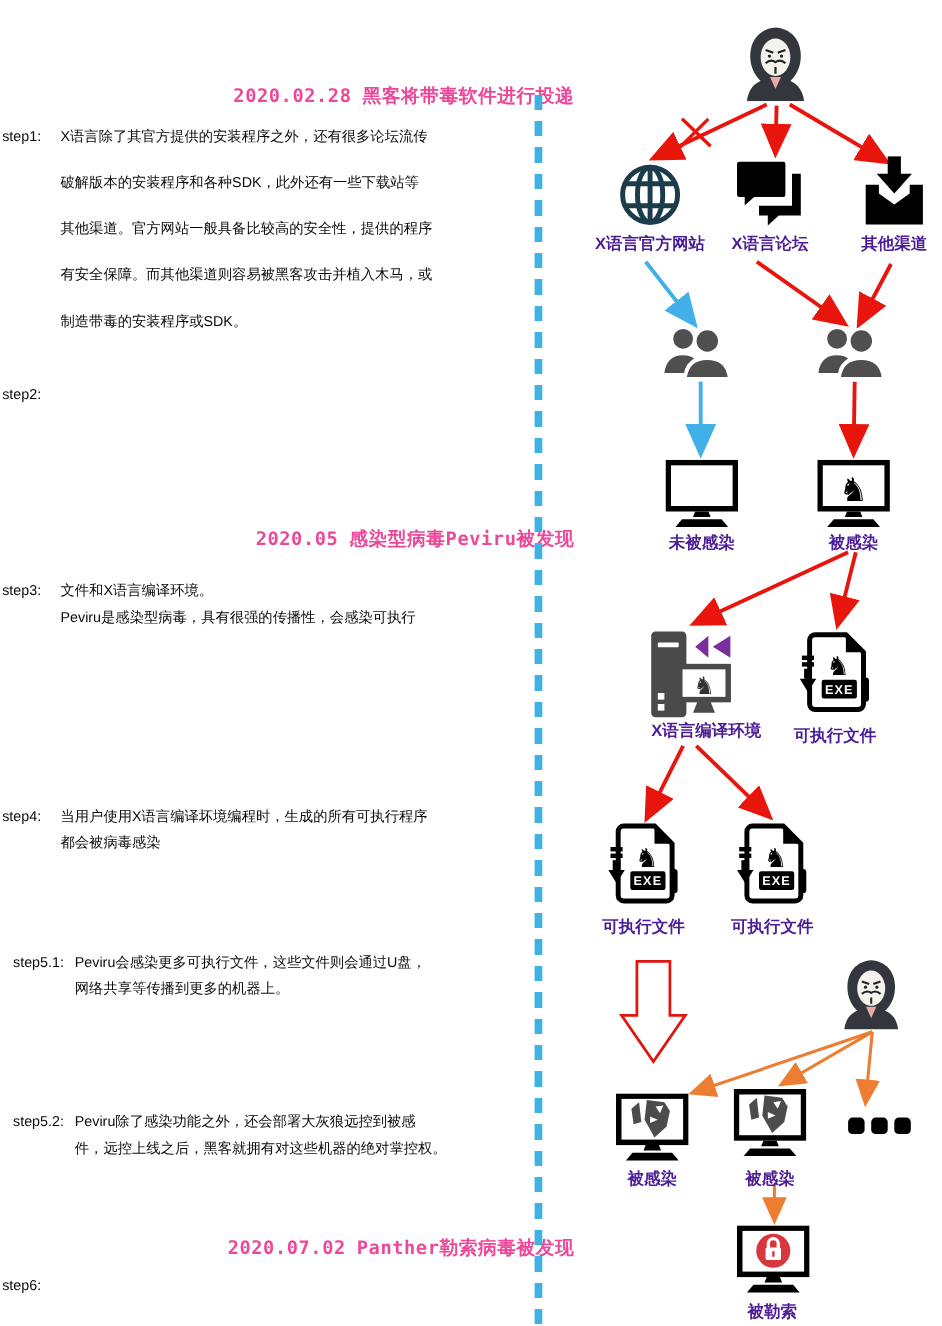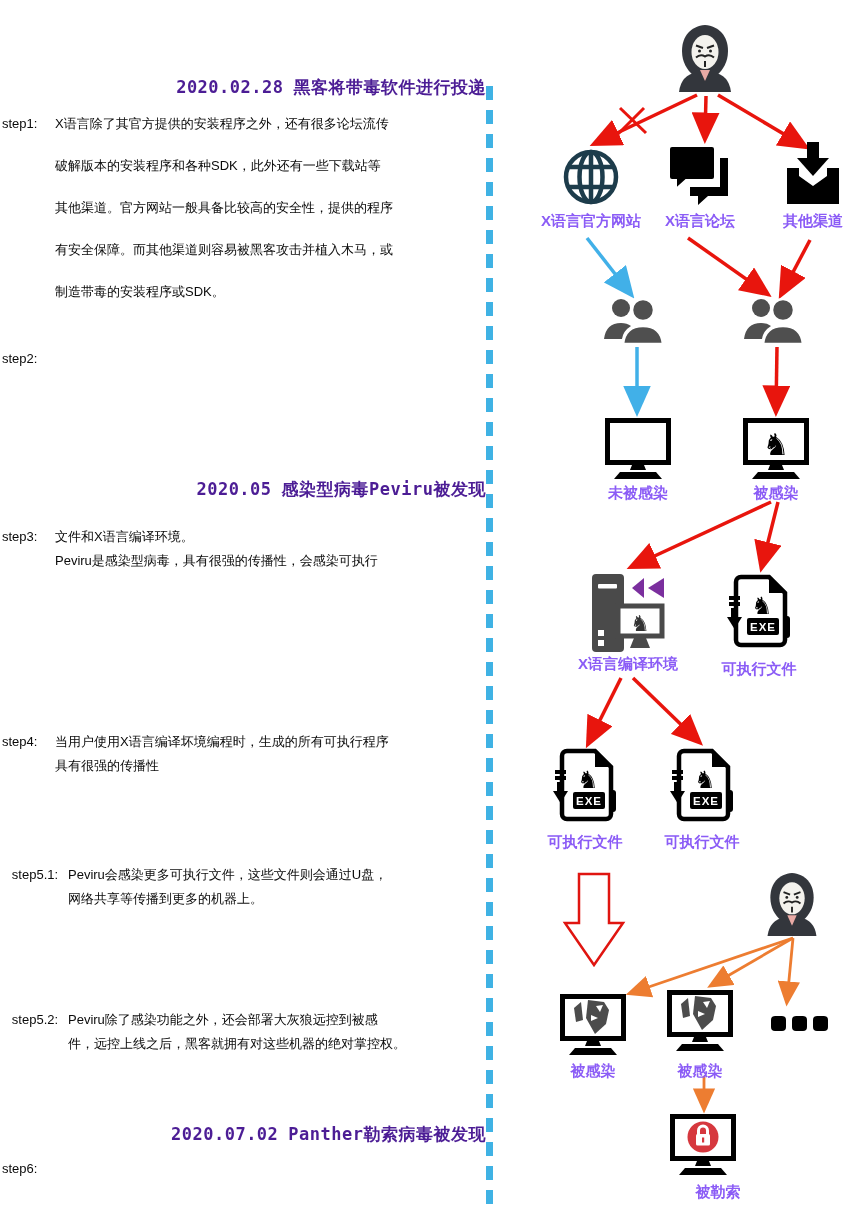--- a/index.html
+++ b/index.html
@@ -2,38 +2,38 @@
 <html><head>
 <meta charset="utf-8">
 <style>
   html,body{margin:0;padding:0;}
   body{width:856px;height:1205px;position:relative;background:#ffffff;
        font-family:"Liberation Sans","DejaVu Sans",sans-serif;overflow:hidden;}
   .abs{position:absolute;}
   
   .ttl{position:absolute;left:0;width:486px;text-align:right;
        font:bold 17px "DejaVu Sans Mono","Liberation Sans",monospace;
-       color:#4c1d95;white-space:nowrap;letter-spacing:0.5px;}
+       color:#ec4899;white-space:nowrap;letter-spacing:0.5px;padding-left:36px;}
   .ttl .date{margin-right:10px;}
   
   .step{position:absolute;left:2px;display:flex;font-weight:normal;font-size:13px;color:#0a0a0a;}
   .step .lbl{flex:0 0 53px;white-space:nowrap;}
   .step.s5 .lbl{flex:0 0 66px;text-align:center;}
   .step.s6 .lbl{flex:0 0 62px;}
   .step .lines>div{white-space:nowrap;line-height:24px;}
   .step.s1 .lines>div, .step.s1 .lbl{line-height:42px;}
   .step .lbl{line-height:24px;}
   .step.s1 .lbl{line-height:42px;}
   
   .divider{position:absolute;left:486px;top:86px;width:7px;height:1119px;
            background:repeating-linear-gradient(to bottom,#3fb2e4 0 14px,transparent 14px 24px);}
   
   .rp{position:absolute;left:490px;top:0;width:366px;height:1205px;}
   .node-label{position:absolute;width:110px;text-align:center;font-weight:bold;
-              font-size:15px;color:#8b5cf6;white-space:nowrap;}
+              font-size:15px;color:#4c1d95;white-space:nowrap;}
   .wlabel{width:120px;}
   .icon{position:absolute;}
   .dots{position:absolute;display:flex;gap:6px;}
   .dots .dot{width:15px;height:15px;background:#000;border-radius:4px;}
   svg text{font-family:"DejaVu Sans",sans-serif;}
   .exe-txt{font-family:"Liberation Sans",sans-serif;font-weight:bold;letter-spacing:1px;}
 </style>
 </head>
 <body>
 
@@ -61,21 +61,21 @@
   <div class="lines">
     <div>文件和X语言编译环境。</div>
     <div>Peviru是感染型病毒，具有很强的传播性，会感染可执行</div>
   </div>
 </div>
 
 <div class="step" style="top:730px">
   <span class="lbl">step4:</span>
   <div class="lines">
     <div>当用户使用X语言编译坏境编程时，生成的所有可执行程序</div>
-    <div>具有很强的传播性</div>
+    <div>都会被病毒感染</div>
   </div>
 </div>
 
 <div class="step s5" style="top:863px">
   <span class="lbl">step5.1:</span>
   <div class="lines">
     <div>Peviru会感染更多可执行文件，这些文件则会通过U盘，</div>
     <div>网络共享等传播到更多的机器上。</div>
   </div>
 </div>
@@ -223,21 +223,21 @@
     <polygon points="42,3 58,19 42,19" fill="#000"></polygon>
     <rect x="2" y="22" width="11" height="4" fill="#000"></rect>
       <rect x="2" y="28" width="11" height="4" fill="#000"></rect>
     <rect x="4" y="34" width="7" height="9" fill="#000"></rect>
       <polygon points="0,43 15,43 7.5,55" fill="#000"></polygon>
     <text x="35" y="40" font-size="24" text-anchor="middle" fill="#000">♞</text>
     <rect x="20" y="44" width="32" height="17" rx="2" fill="#000"></rect>
     <text class="exe-txt" x="36" y="57" font-size="11.5" fill="#fff" text-anchor="middle">EXE</text>
   </svg>
   <div class="node-label" style="left:214px;top:660px">可执行文件</div>
-  <div class="node-label wlabel" style="left:78px;top:655px">X语言编译环境</div>
+  <div class="node-label wlabel" style="left:92px;top:655px">X语言编译环境</div>
 
   <svg class="icon" style="left:63px;top:748px" width="64" height="74" viewBox="0 0 64 74">
     <rect x="52" y="42" width="11" height="22" rx="3" fill="#000"></rect>
     <path d="M14,3 h28 l16,16 v47 a5,5 0 0 1 -5,5 h-39 a5,5 0 0 1 -5,-5 v-58 a5,5 0 0 1 5,-5 z" fill="#fff" stroke="#000" stroke-width="4.5"></path>
     <polygon points="42,3 58,19 42,19" fill="#000"></polygon>
     <rect x="2" y="22" width="11" height="4" fill="#000"></rect>
       <rect x="2" y="28" width="11" height="4" fill="#000"></rect>
     <rect x="4" y="34" width="7" height="9" fill="#000"></rect>
       <polygon points="0,43 15,43 7.5,55" fill="#000"></polygon>
     <text x="35" y="40" font-size="24" text-anchor="middle" fill="#000">♞</text>
@@ -307,15 +307,15 @@
     <rect x="2.5" y="2.5" width="61" height="42" fill="#fff" stroke="#000" stroke-width="5"></rect>
     <g>
       <circle cx="33" cy="23" r="15.5" fill="#d6383e"></circle>
       <path d="M28.5,21 v-4.5 a4.5,4.5 0 0 1 9,0 V21" stroke="#fff" stroke-width="3" fill="none"></path>
       <rect x="26" y="20" width="14" height="11.5" rx="1.5" fill="#fff"></rect>
       <rect x="32" y="23.5" width="2.2" height="5" fill="#d6383e"></rect>
     </g>
     <polygon points="27,47 39,47 41,52 25,52" fill="#000"></polygon>
     <polygon points="15,54 51,54 57,61 9,61" fill="#000"></polygon>
   </svg>
-  <div class="node-label" style="left:173px;top:1183px">被勒索</div>
+  <div class="node-label" style="left:157px;top:1183px">被勒索</div>
 
 </div>
 
 </body></html>

